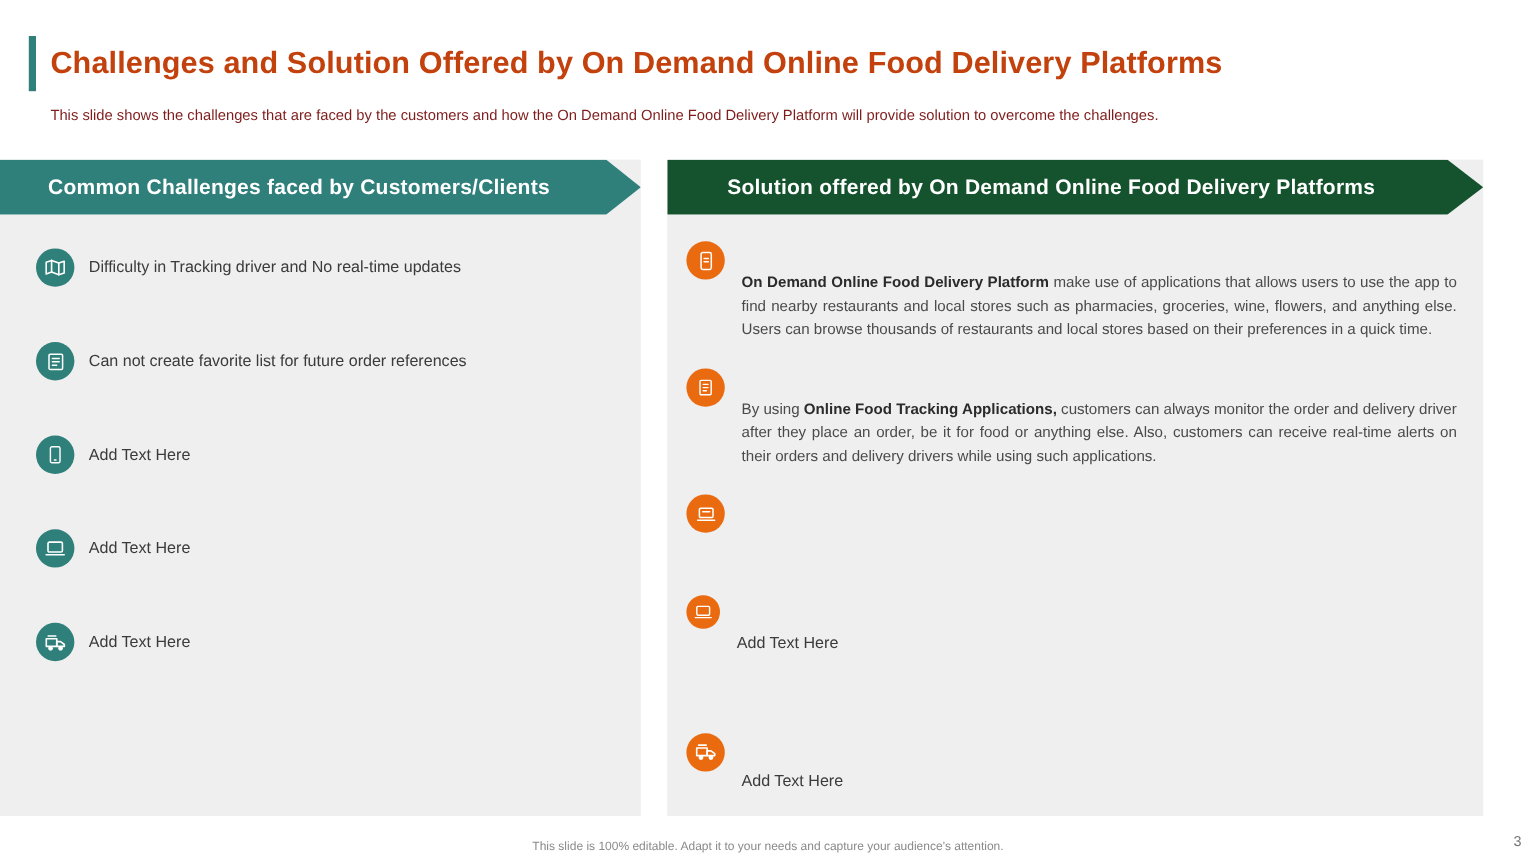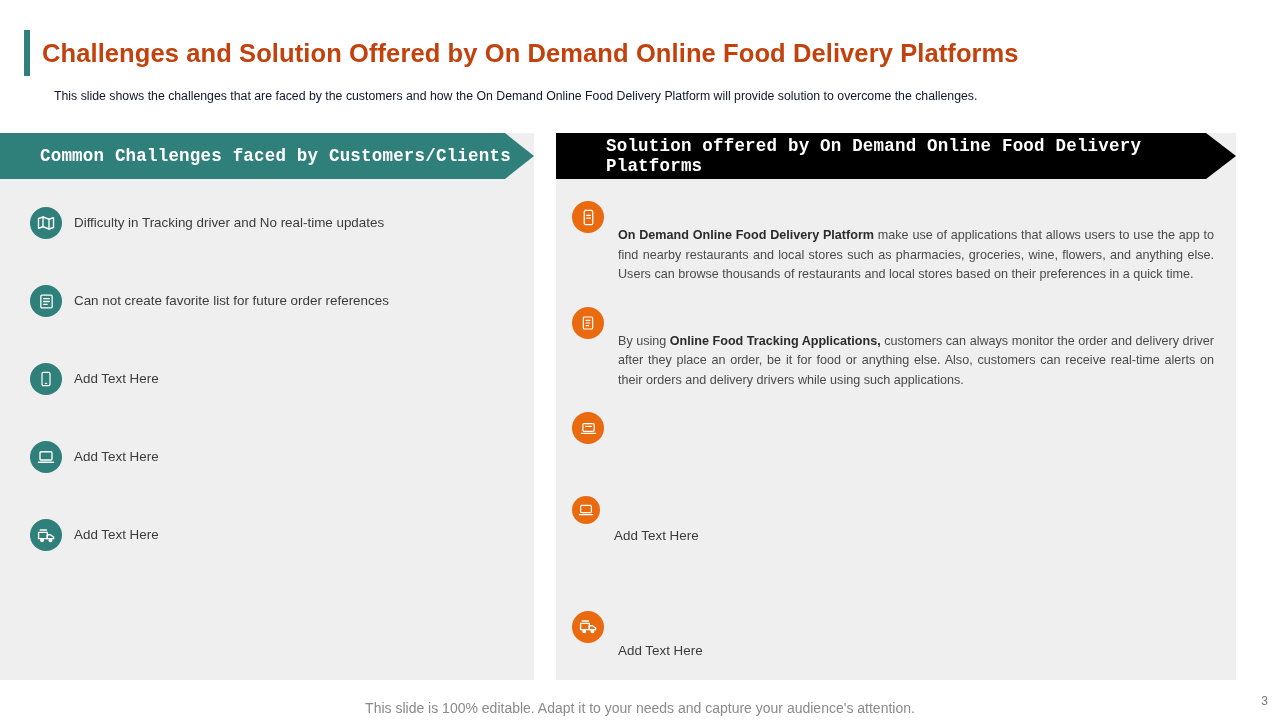--- a/index.html
+++ b/index.html
@@ -30,23 +30,22 @@
     font-weight: bold;
     color: #c2410c;
     letter-spacing: 0.1px;
     line-height: 1.2;
   }
   .slide-sub {
     position: absolute;
     left: 42px; top: 88px;
     width: 1190px;
     font-size: 12.3px;
-    color: #0f172a;
+    color: #7f1d1d;
     line-height: 1.4;
-    margin-left: 12px;
   }
 
   
   .panel-left {
     position: absolute;
     left: 0; top: 133px;
     width: 534px; height: 547px;
     background: #efefef;
   }
   .panel-right {
@@ -59,32 +58,31 @@
   
   .banner {
     position: absolute;
     top: 0; left: 0;
     height: 46px;
     display: flex;
     align-items: center;
     color: #ffffff;
     font-weight: bold;
     letter-spacing: 0.2px;
-    font-family: Liberation Mono, monospace;
   }
   .banner-left {
     width: 534px;
     background: #2f7f7a;
     clip-path: polygon(0 0, 505px 0, 534px 23px, 505px 46px, 0 46px);
     padding-left: 40px;
     font-size: 17.5px;
   }
   .banner-right {
     width: 680px;
-    background: #000000;
+    background: #14532d;
     clip-path: polygon(0 0, 1255px 0, 1255px 0, 695px 0, 695px 0, 0 0, 0 46px, 675px 46px, 704px 23px, 675px 0);
     padding-left: 50px;
     font-size: 17.5px;
   }
   
   .banner-right {
     clip-path: polygon(0 0, 650px 0, 680px 23px, 650px 46px, 0 46px);
   }
 
   
@@ -149,21 +147,21 @@
   .icon.orange { background: #ea6a10; }
   .icon svg { display: block; }
   .icon.sm { width: 28px; height: 28px; }
 
   
   .footer-note {
     position: absolute;
     left: 0; top: 700px;
     width: 1280px;
     text-align: center;
-    font-size: 14px;
+    font-size: 10px;
     color: #8a8a8a;
   }
   .page-num {
     position: absolute;
     right: 12px; top: 694px;
     font-size: 12px;
     color: #777777;
   }
 </style>
 </head>

